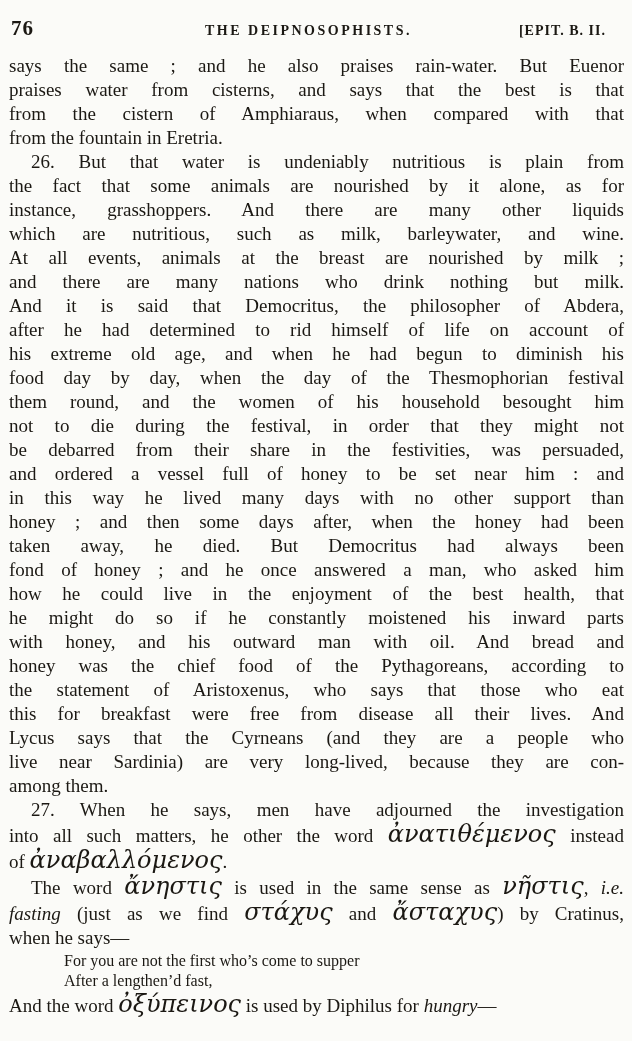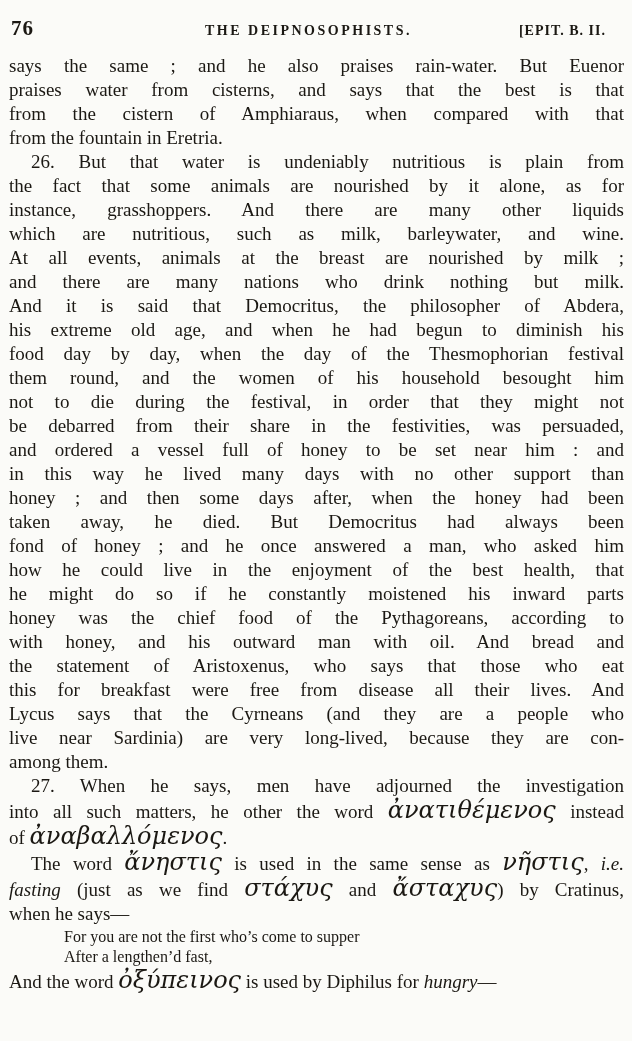--- a/index.html
+++ b/index.html
@@ -93,34 +93,35 @@
         <div class="line line-last"><span>from the fountain in Eretria.</span></div>
       </div>
       <div class="block paragraph indent">
         <div class="line"><span>26. But that water is undeniably nutritious is plain from</span></div>
         <div class="line"><span>the fact that some animals are nourished by it alone, as for</span></div>
         <div class="line"><span>instance, grasshoppers.  And there are many other liquids</span></div>
         <div class="line"><span>which are nutritious, such as milk, barleywater, and wine.</span></div>
         <div class="line"><span>At all events, animals at the breast are nourished by milk ;</span></div>
         <div class="line"><span>and there are many nations who drink nothing but milk.</span></div>
         <div class="line"><span>And it is said that Democritus, the philosopher of Abdera,</span></div>
+        <div class="line"><span>after he had determined to rid himself of life on account of</span></div>
         <div class="line"><span>his extreme old age, and when he had begun to diminish his</span></div>
         <div class="line"><span>food day by day, when the day of the Thesmophorian festival</span></div>
         <div class="line"><span>them round, and the women of his household besought him</span></div>
         <div class="line"><span>not to die during the festival, in order that they might not</span></div>
         <div class="line"><span>be debarred from their share in the festivities, was persuaded,</span></div>
         <div class="line"><span>and ordered a vessel full of honey to be set near him : and</span></div>
         <div class="line"><span>in this way he lived many days with no other support than</span></div>
         <div class="line"><span>honey ; and then some days after, when the honey had been</span></div>
         <div class="line"><span>taken away, he died.  But Democritus had always been</span></div>
         <div class="line"><span>fond of honey ; and he once answered a man, who asked him</span></div>
         <div class="line"><span>how he could live in the enjoyment of the best health, that</span></div>
         <div class="line"><span>he might do so if he constantly moistened his inward parts</span></div>
+        <div class="line"><span>with honey, and his outward man with oil.  And bread and</span></div>
         <div class="line"><span>honey was the chief food of the Pythagoreans, according to</span></div>
-        <div class="line"><span>with honey, and his outward man with oil.  And bread and</span></div>
         <div class="line"><span>the statement of Aristoxenus, who says that those who eat</span></div>
         <div class="line"><span>this for breakfast were free from disease all their lives.  And</span></div>
         <div class="line"><span>Lycus says that the Cyrneans (and they are a people who</span></div>
         <div class="line"><span>live near Sardinia) are very long-lived, because they are con-</span></div>
         <div class="line line-last"><span>among them.</span></div>
       </div>
       <div class="block paragraph indent">
         <div class="line"><span>27. When he says, men have adjourned the investigation</span></div>
         <div class="line"><span>into all such matters, he other the word </span><span class="greek">ἀνατιθέμενος</span><span> instead</span></div>
         <div class="line line-last"><span>of </span><span class="greek">ἀναβαλλόμενος</span><span>.</span></div>

